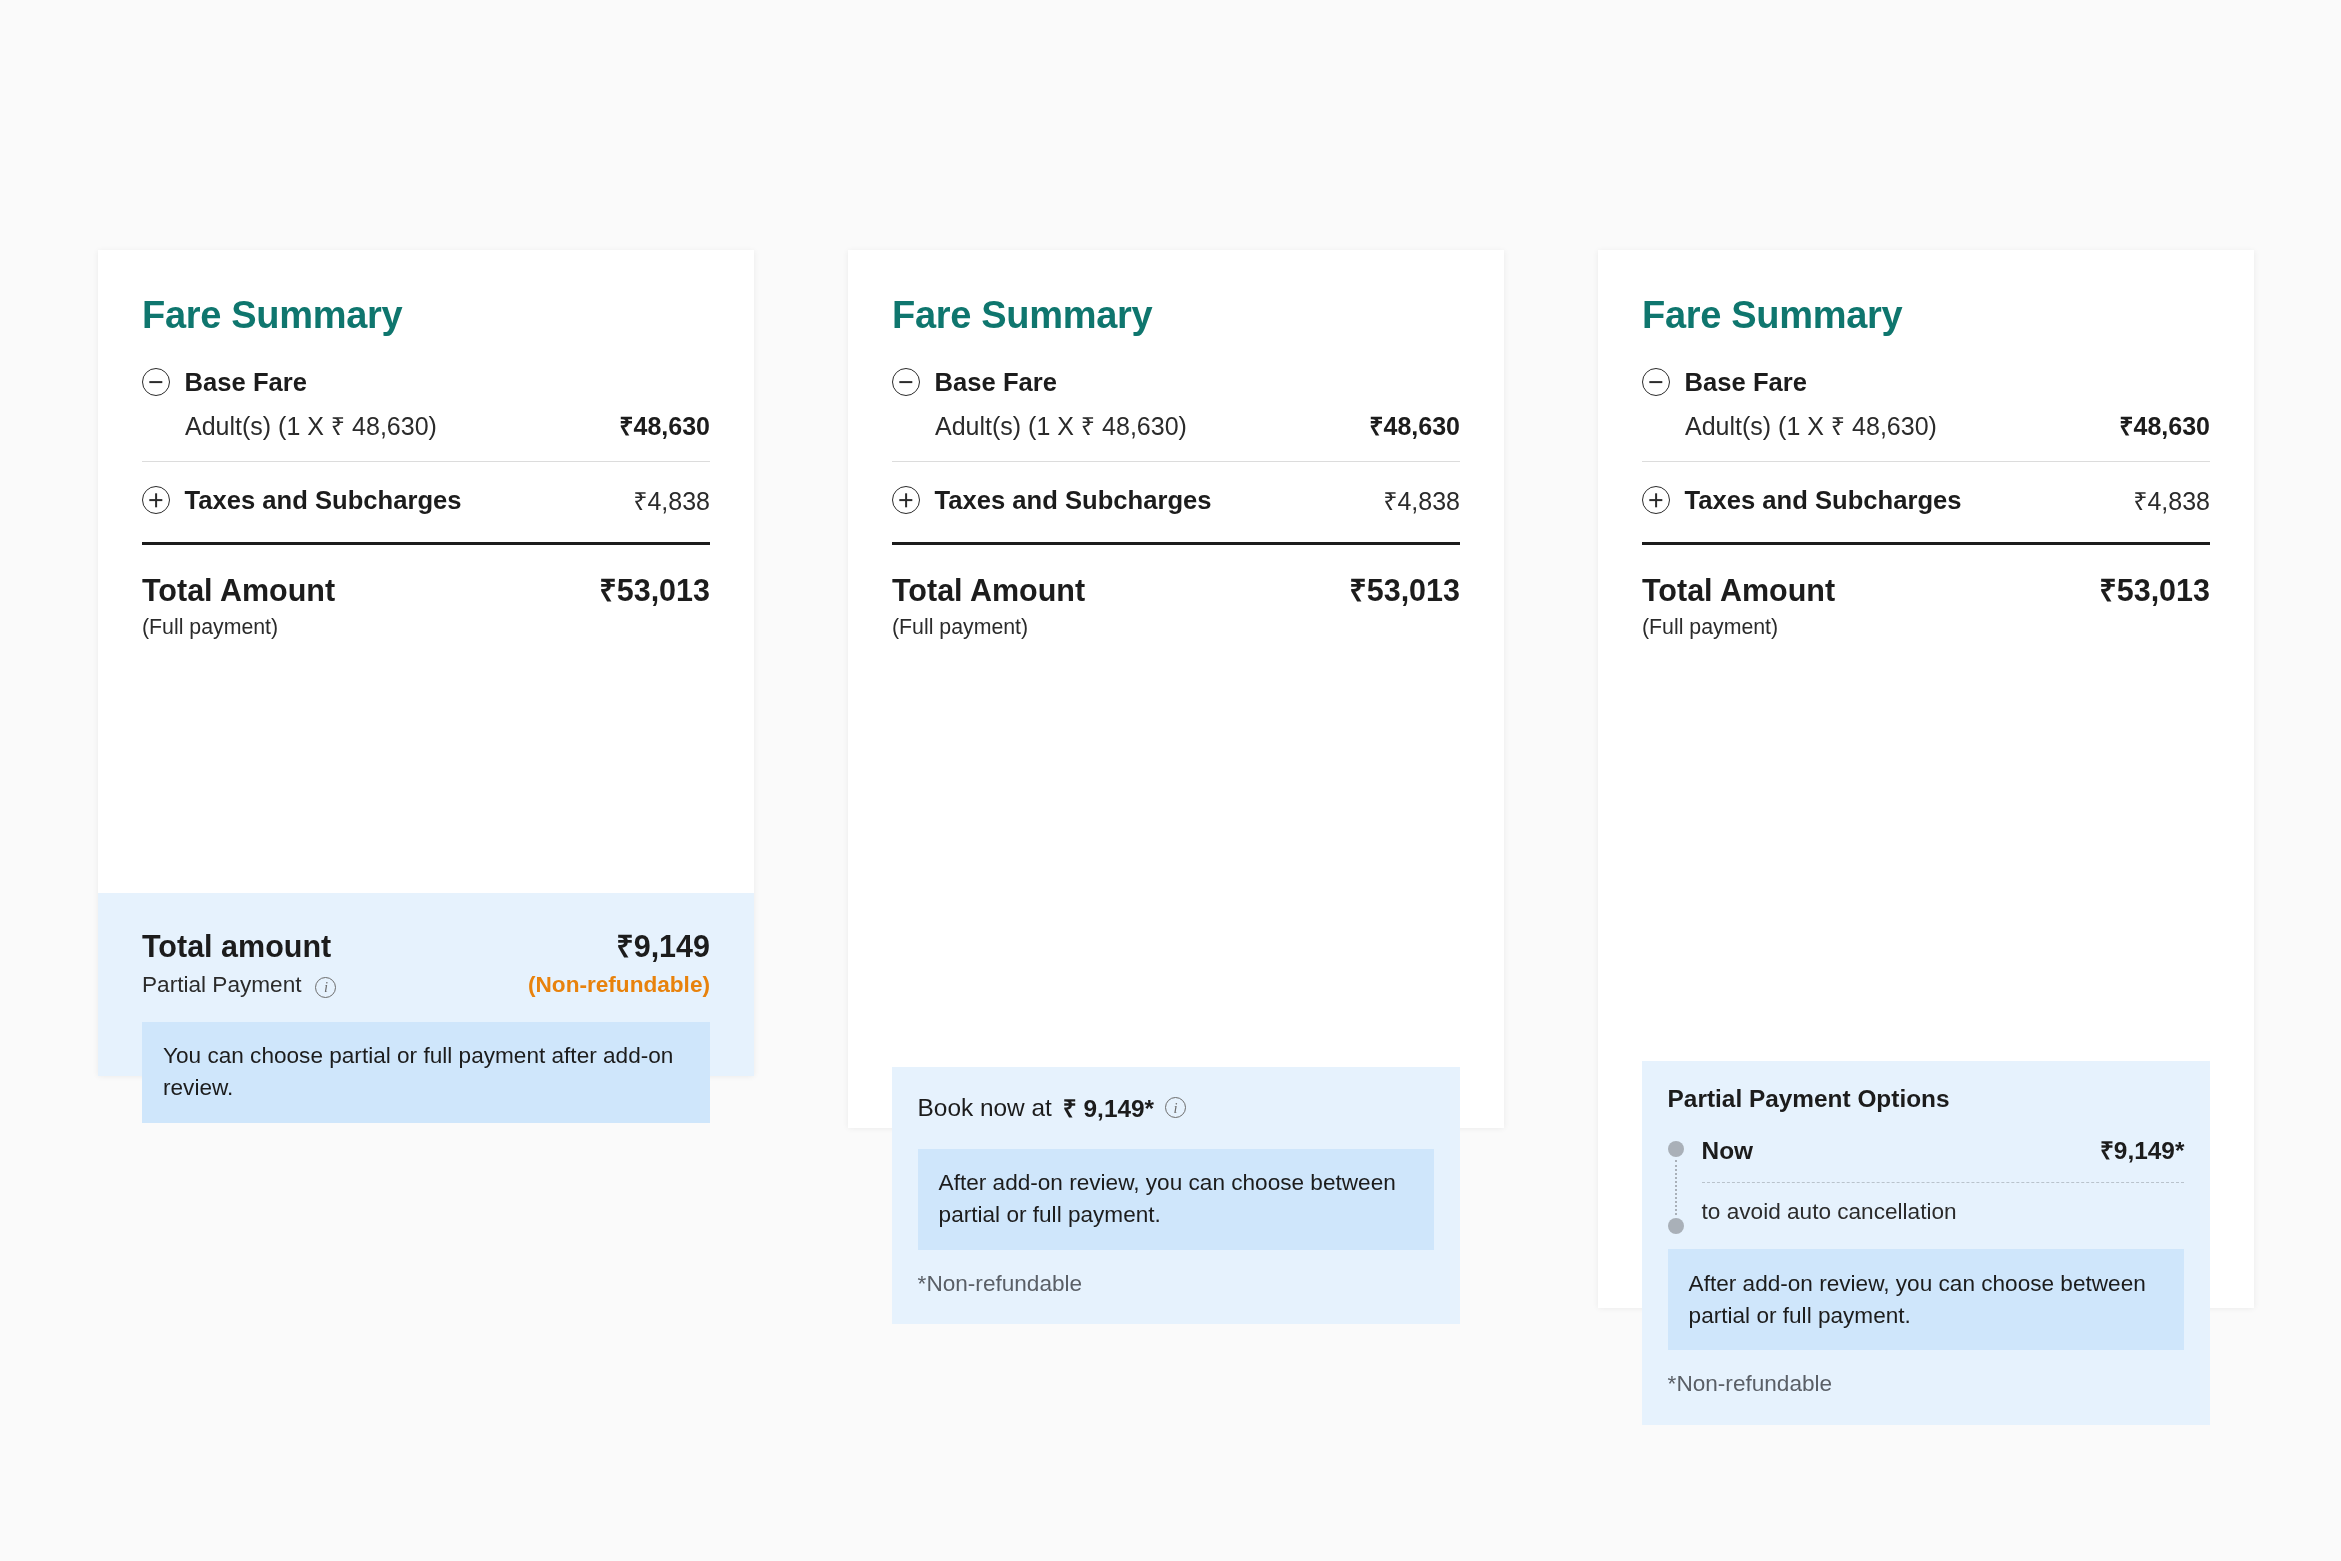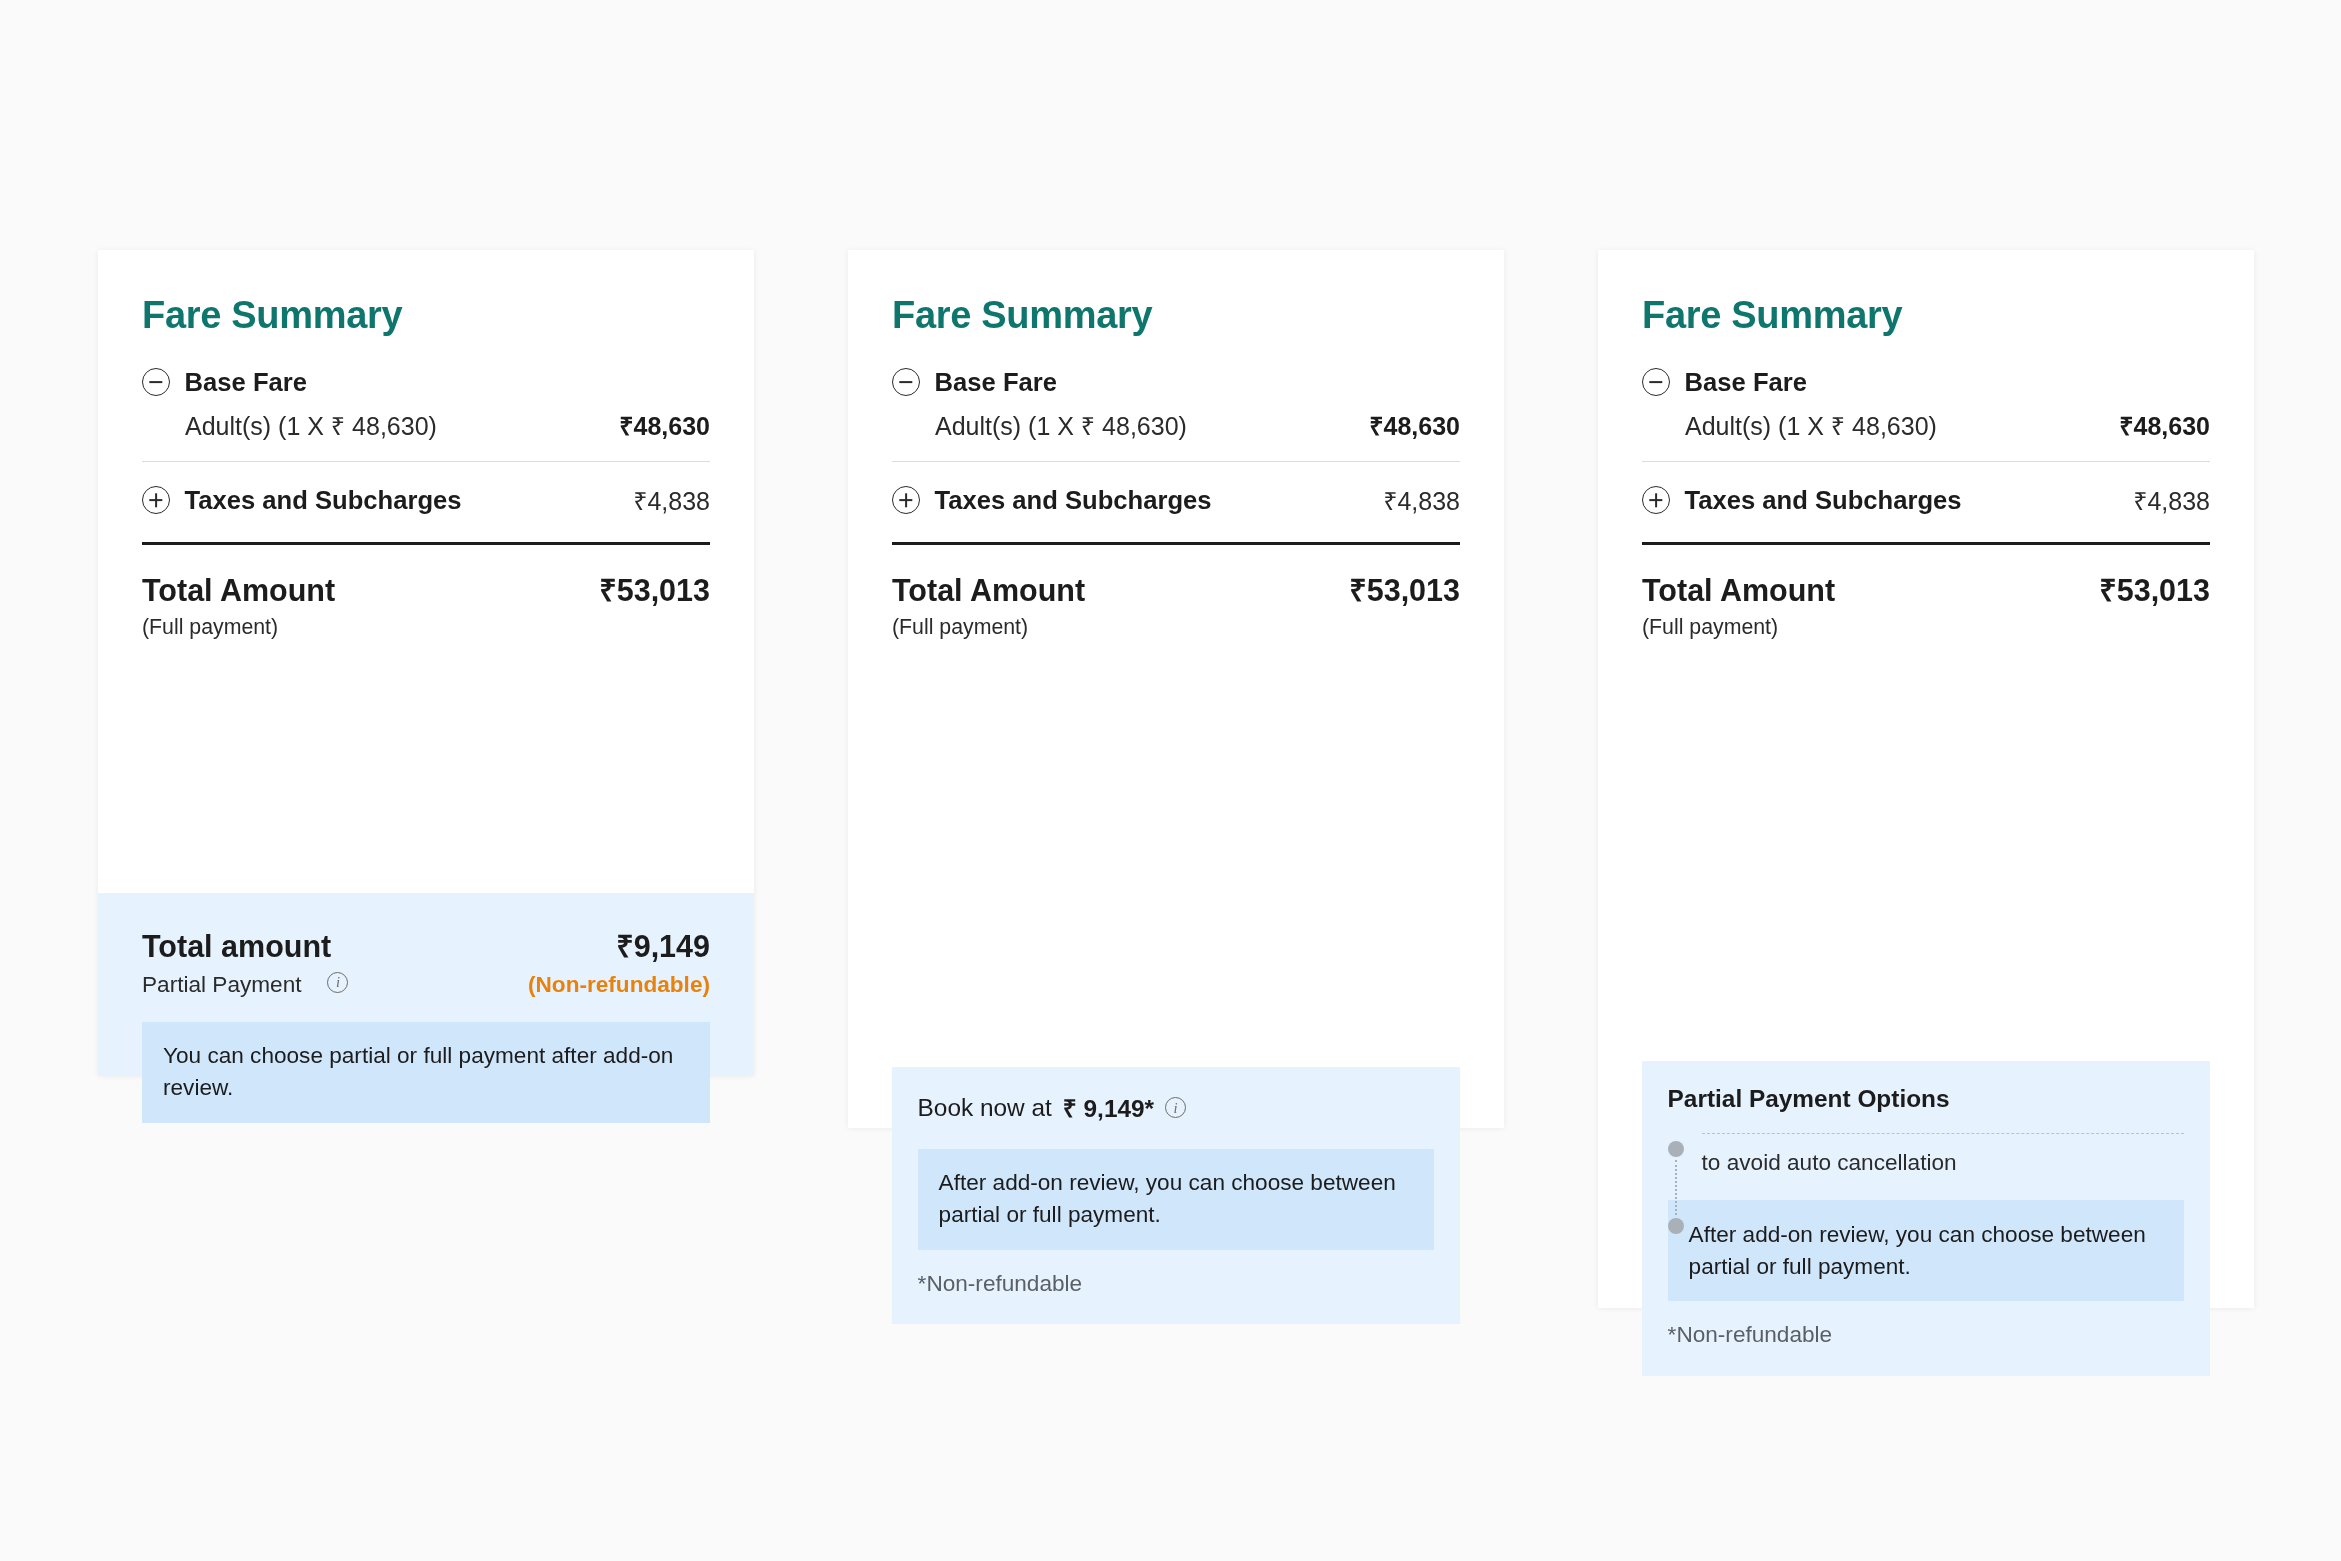--- a/index.html
+++ b/index.html
@@ -180,22 +180,22 @@
     color: #1c1c1c;
   }
   .partial-second {
     display: flex;
     justify-content: space-between;
     align-items: center;
     margin-top: 6.1px;
   }
   .partial-sub {
     display: flex;
-    align-items: flex-start;
-    gap: 26px;
+    align-items: flex-end;
+    gap: 14px;
     font-size: 22.6px;
     color: #2b2b2b;
   }
   .nonref-orange {
     font-size: 22.6px;
     font-weight: bold;
     color: #e8820c;
   }
   .info-icon {
     width: 21px;
@@ -439,20 +439,24 @@
     </div>
 
     <div class="options-panel">
       <div class="options-title">Partial Payment Options</div>
 
       <div class="timeline">
         <span class="tl-dot" style="top:8.5px;"></span>
         <span class="tl-line" style="top:27px; height:55px;"></span>
         <span class="tl-dot" style="top:85px;"></span>
 
+        <div class="opt-row">
+          <span class="opt-label">Now</span>
+          <span class="opt-amount">₹9,149*</span>
+        </div>
 
         <div class="dash-sep"></div>
 
         <div class="opt-note">to avoid auto cancellation</div>
       </div>
 
       <div class="note-box">After add-on review, you can choose between partial or full payment.</div>
       <div class="footnote">*Non-refundable</div>
     </div>
   </div>

